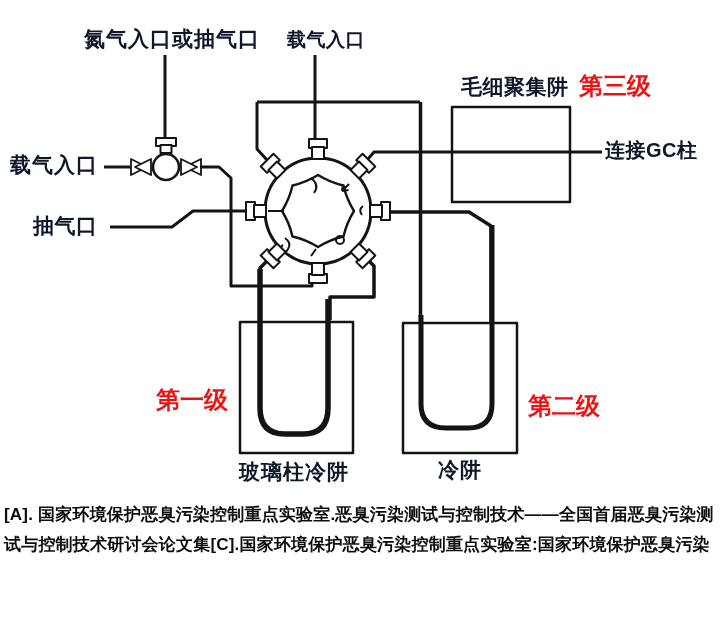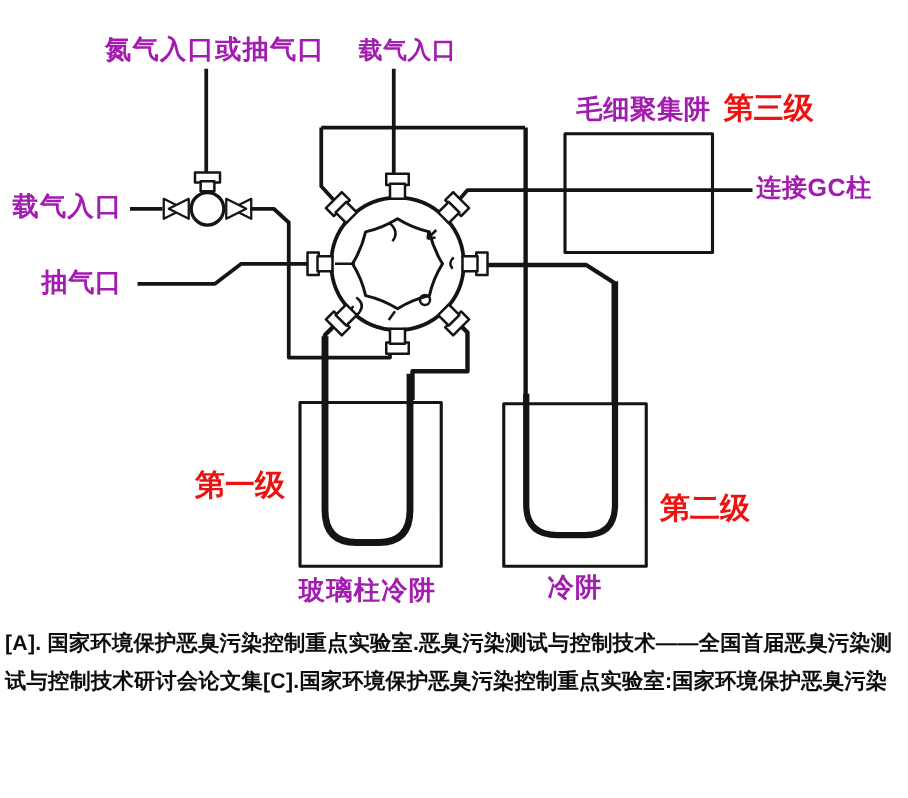--- a/index.html
+++ b/index.html
@@ -1,20 +1,20 @@
 <!DOCTYPE html>
 <html><head>
 <meta charset="utf-8">
 <style>
   html,body{margin:0;padding:0;background:#ffffff;}
   .stage{
     position:relative;width:726px;height:638px;background:#ffffff;overflow:hidden;
     font-family:"Liberation Sans","DejaVu Sans",sans-serif;color:#101010;
   }
-  .lbl{position:absolute;font-weight:bold;white-space:nowrap;color:#a21caf;}
+  .lbl{position:absolute;font-weight:bold;white-space:nowrap;color:#0f172a;}
   .red{color:#ee1111;}
   svg{position:absolute;left:0;top:0;}
   .cap{position:absolute;left:4px;top:500px;width:720px;font-weight:bold;color:#0d0d0d;}
   .cap .line{height:30px;line-height:30px;font-size:17px;white-space:nowrap;letter-spacing:0.2px;}
 </style>
 </head>
 <body>
 
 <div class="stage">
 
@@ -114,21 +114,21 @@
     </g>
   </svg>
 
   <div class="lbl" style="left:84px;top:25px;font-size:21px;letter-spacing:1px;">氮气入口或抽气口</div>
   <div class="lbl" style="left:287px;top:27px;font-size:19px;letter-spacing:0.5px;">载气入口</div>
   <div class="lbl" style="left:10px;top:151px;font-size:21px;letter-spacing:1px;">载气入口</div>
   <div class="lbl" style="left:33px;top:212px;font-size:21px;letter-spacing:0.5px;">抽气口</div>
   <div class="lbl red" style="left:579px;top:70px;font-size:24px;">第三级</div>
   <div class="lbl" style="left:461px;top:73px;font-size:21px;letter-spacing:0.5px;">毛细聚集阱</div>
   <div class="lbl" style="left:605px;top:137px;font-size:20px;letter-spacing:0.5px;">连接GC柱</div>
-  <div class="lbl red" style="left:156px;top:372px;font-size:24px;">第一级</div>
+  <div class="lbl red" style="left:156px;top:384px;font-size:24px;">第一级</div>
   <div class="lbl red" style="left:528px;top:390px;font-size:24px;">第二级</div>
   <div class="lbl" style="left:239px;top:458px;font-size:21px;letter-spacing:1px;text-align:right;">玻璃柱冷阱</div>
   <div class="lbl" style="left:438px;top:456px;font-size:21px;letter-spacing:1px;">冷阱</div>
 
   <div class="cap">
     <div class="line">[A]. 国家环境保护恶臭污染控制重点实验室.恶臭污染测试与控制技术——全国首届恶臭污染测</div>
     <div class="line">试与控制技术研讨会论文集[C].国家环境保护恶臭污染控制重点实验室:国家环境保护恶臭污染</div>
   </div>
 
 </div>

